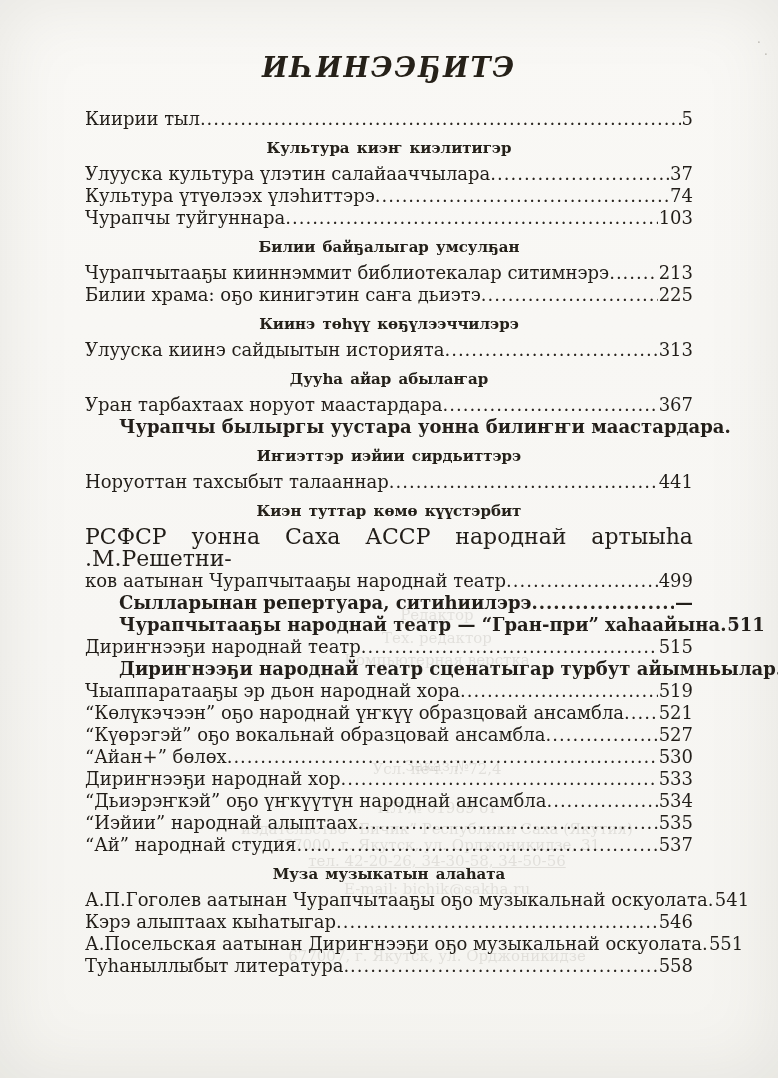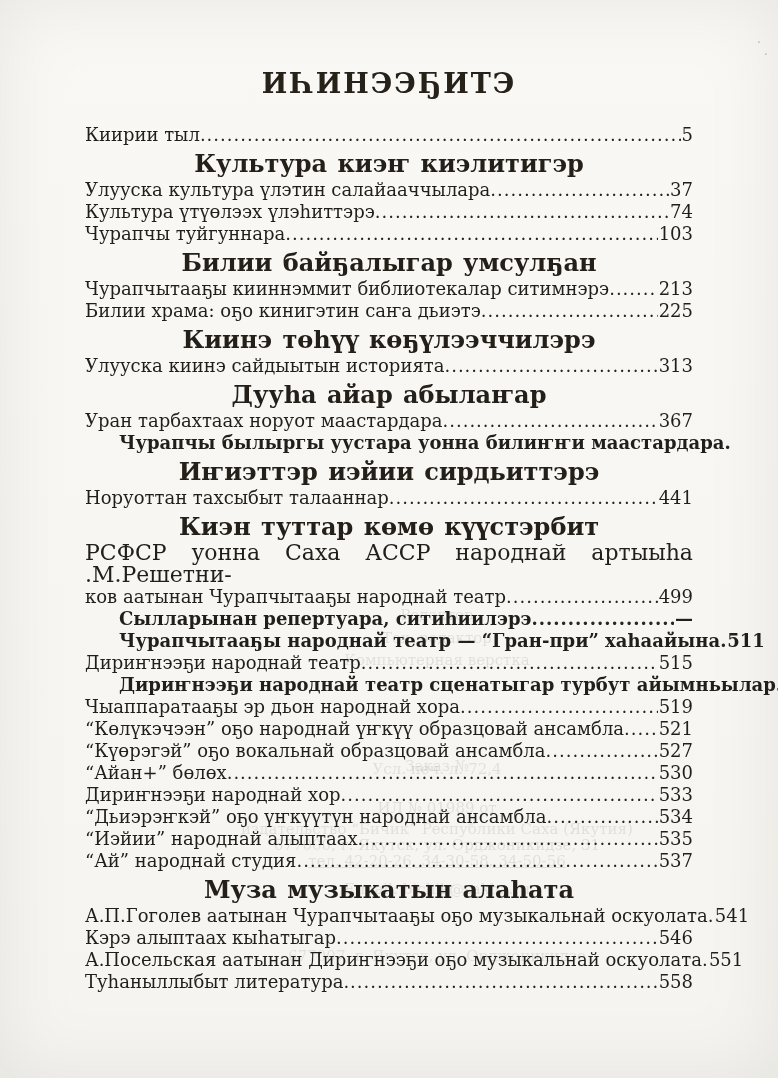--- a/index.html
+++ b/index.html
@@ -13,30 +13,31 @@
     width:778px;height:1078px;
     overflow:hidden;
     background:linear-gradient(180deg,#f9f8f5 0%,#f7f6f3 60%,#f5f4f0 100%);
     box-shadow:inset 0 0 70px rgba(130,124,112,.14);
     color:#221e19;
   }
   .content{
     position:absolute;left:85px;top:50px;width:608px;
   }
   h1{
-    margin:16px 0 22px 0;
+    margin:0 0 22px 0;
     font-size:27px;line-height:36px;
     font-weight:700;
     letter-spacing:2px;
     text-align:center;
     color:#262119;
+    font-style:italic;
   }
   h2{
     margin:7px 0 4px 0;
-    font-size:24px;line-height:22px;
+    font-size:15px;line-height:22px;
     font-weight:700;
     text-align:center;
     word-spacing:2px;
     color:#242019;
   }
   .row{
     display:flex;align-items:baseline;
     font-size:18px;line-height:22px;
   }
   .row.indent{padding-left:34px;font-weight:bold;}

